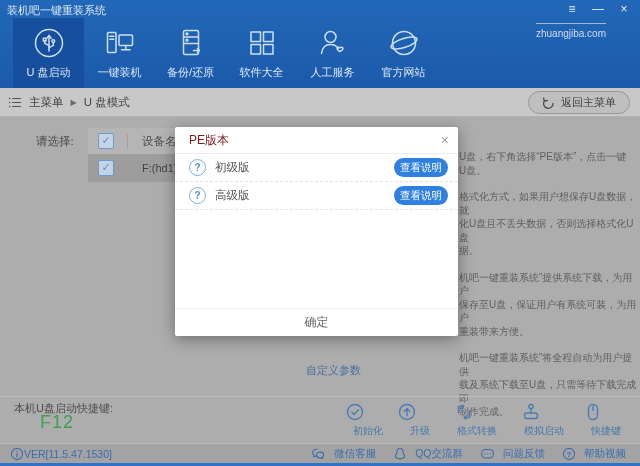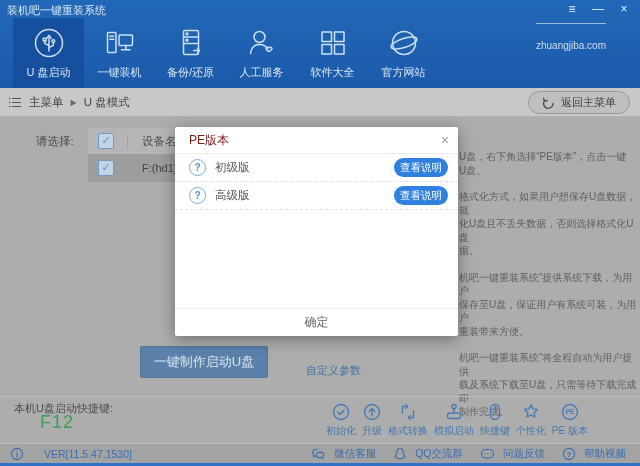--- a/index.html
+++ b/index.html
@@ -14,21 +14,21 @@
   .win-btn{width:16px;height:14px;color:#e4edf7;font-size:12px;line-height:14px;
     text-align:center;cursor:default;}
   .nav{position:absolute;top:18px;left:13px;height:70px;display:flex;}
   .nav-item{width:71px;height:70px;display:flex;flex-direction:column;align-items:center;
     justify-content:center;gap:5px;}
   .nav-item.sel{background:#164f9e;}
   .nav-label{font-size:11px;color:#dbe7f5;white-space:nowrap;}
   .nico{stroke:#cddff2;fill:none;stroke-width:1.5;stroke-linecap:round;stroke-linejoin:round;}
   .logo{position:absolute;top:22px;right:34px;text-align:right;}
   .logo-text{font-size:33px;font-weight:bold;color:#ebebeb;letter-spacing:3px;line-height:36px;}
-  .logo-domain{font-size:10px;color:#cfdef0;border-top:1px solid #9db9d8;padding-top:16px;margin-top:1px;}
+  .logo-domain{font-size:10px;color:#cfdef0;border-top:1px solid #9db9d8;padding-top:4px;margin-top:1px;}
   
   .breadcrumb{position:absolute;top:88px;left:0;right:0;height:28px;background:#c8c8c8;
     border-bottom:1px solid #b2b2b2;display:flex;align-items:center;padding-left:8px;gap:7px;}
   .crumb{font-size:11.5px;color:#454545;}
   .crumb-sep{font-size:8px;color:#6a6a6a;}
   .back-pill{position:absolute;right:10px;top:3px;height:21px;padding:0 13px;border-radius:12px;
     background:#bfbfbf;border:1px solid #979797;display:flex;align-items:center;gap:6px;}
   .back-label{font-size:11px;color:#3d3d3d;}
   
   .select-label{position:absolute;left:36px;top:134px;font-size:11.5px;color:#4a4a4a;}
@@ -46,27 +46,27 @@
   .content-divider{position:absolute;left:0;right:0;top:396px;height:1px;background:#bcbcbc;}
   .make-btn{position:absolute;left:140px;top:346px;width:126px;height:30px;background:#5b81aa;
     border:1px solid #51749a;border-radius:2px;color:#d8e3ef;font-size:13px;line-height:30px;
     text-align:center;}
   .custom-link{position:absolute;left:306px;top:363px;font-size:11px;color:#46709f;}
   
   .hotkey-label{position:absolute;left:14px;top:401px;font-size:11px;color:#4c4c4c;}
   .hotkey-value{position:absolute;left:40px;top:412px;font-size:18px;color:#3f9f52;letter-spacing:1px;}
   .toolbar{position:absolute;left:326px;top:402px;width:262px;display:flex;justify-content:space-between;}
   .tool-item{display:flex;flex-direction:column;align-items:center;gap:2px;color:#4577ad;}
-  .tool-label{font-size:10px;white-space:nowrap;}
+  .tool-label{font-size:10px;white-space:nowrap;margin-left:27px;}
   .tico{stroke:#4a7cb5;fill:none;stroke-width:1.4;stroke-linecap:round;stroke-linejoin:round;}
   .tico .tfill{fill:#4a7cb5;stroke:none;font-size:6.5px;font-weight:bold;font-family:"Liberation Sans",sans-serif;}
   
   .footerbar{position:absolute;left:0;right:0;top:443px;height:20px;background:#a3a3a3;
     border-top:1px solid #bcbcbc;}
-  .version{position:absolute;left:10px;top:3px;display:flex;align-items:center;gap:20px;
+  .version{position:absolute;left:10px;top:3px;display:flex;align-items:center;gap:0;
     font-size:10.5px;color:#3a6db0;}
   .foot-links{position:absolute;right:14px;top:3px;display:flex;gap:17px;}
   .foot-link{display:flex;align-items:center;gap:8px;font-size:10.5px;color:#3a6db0;}
   .fico{stroke:#3a6db0;fill:none;stroke-width:1.1;stroke-linecap:round;stroke-linejoin:round;}
   .fico .ffill{fill:#3a6db0;stroke:none;font-size:8px;font-weight:bold;font-family:"Liberation Sans",sans-serif;}
   .bottom-strip{position:absolute;left:0;right:0;bottom:0;height:3px;background:#2e73c8;}
   
   .dialog{position:absolute;left:175px;top:127px;width:283px;height:209px;background:#fff;
     border-radius:2px;box-shadow:0 3px 16px rgba(0,0,0,.38);display:flex;flex-direction:column;}
   .dlg-header{height:26px;display:flex;align-items:center;border-bottom:1px solid #ececec;}
@@ -123,34 +123,34 @@
           <rect x="9.5" y="4.5" width="15" height="24" rx="1.5"></rect>
           <path d="M9.5 11h15M9.5 17.5h15"></path>
           <circle cx="13" cy="7.8" r="0.9"></circle>
             <circle cx="13" cy="14.2" r="0.9"></circle>
           <path d="M19.5 24.5h6l-2-2m2 2l-2 2"></path>
         </svg>
         <span class="nav-label">备份/还原</span>
       </div>
       <div class="nav-item">
         <svg class="nico" width="34" height="34" viewBox="0 0 34 34">
-          <circle cx="14.5" cy="11" r="5.5"></circle>
-          <path d="M5.5 27.5c.8-6.5 4.6-9 9-9 3.2 0 6 1.3 7.8 4"></path>
-          <path d="M24 21.8c.9-1 2.6-.7 2.9.5.3 1.1-1.2 2.4-2.9 3.3-1.7-.9-3.2-2.2-2.9-3.3.3-1.2 2-1.5 2.9-.5z"></path>
-        </svg>
-        <span class="nav-label">人工服务</span>
-      </div>
-      <div class="nav-item">
-        <svg class="nico" width="34" height="34" viewBox="0 0 34 34">
           <rect x="6" y="6" width="9.5" height="9.5"></rect>
             <rect x="18.5" y="6" width="9.5" height="9.5"></rect>
           <rect x="6" y="18.5" width="9.5" height="9.5"></rect>
             <rect x="18.5" y="18.5" width="9.5" height="9.5"></rect>
         </svg>
         <span class="nav-label">软件大全</span>
+      </div>
+      <div class="nav-item">
+        <svg class="nico" width="34" height="34" viewBox="0 0 34 34">
+          <circle cx="14.5" cy="11" r="5.5"></circle>
+          <path d="M5.5 27.5c.8-6.5 4.6-9 9-9 3.2 0 6 1.3 7.8 4"></path>
+          <path d="M24 21.8c.9-1 2.6-.7 2.9.5.3 1.1-1.2 2.4-2.9 3.3-1.7-.9-3.2-2.2-2.9-3.3.3-1.2 2-1.5 2.9-.5z"></path>
+        </svg>
+        <span class="nav-label">人工服务</span>
       </div>
       <div class="nav-item">
         <svg class="nico" width="34" height="34" viewBox="0 0 34 34">
           <circle cx="17" cy="17" r="11.5"></circle>
           <ellipse cx="17" cy="17" rx="13.5" ry="4.5" transform="rotate(-18 17 17)"></ellipse>
         </svg>
         <span class="nav-label">官方网站</span>
       </div>
     </div>
 
@@ -188,21 +188,20 @@
     <span class="row-name">F:(hd1)USB De</span>
   </div>
 
   <div class="instructions">
     <p><span>U盘，右下角选择“PE版本”，点击一键</span><br><span>U盘。</span></p>
     <p><span>格式化方式，如果用户想保存U盘数据，就</span><br><span>化U盘且不丢失数据，否则选择格式化U盘</span><br><span>据。</span></p>
     <p><span>机吧一键重装系统”提供系统下载，为用户</span><br><span>保存至U盘，保证用户有系统可装，为用户</span><br><span>重装带来方便。</span></p>
     <p><span>机吧一键重装系统”将全程自动为用户提供</span><br><span>载及系统下载至U盘，只需等待下载完成即</span><br><span>制作完成。</span></p>
   </div>
 
-  <div class="make-btn">一键制作启动U盘</div>
   <span class="custom-link">自定义参数</span>
 
   <div class="content-divider"></div>
 
   <span class="hotkey-label">本机U盘启动快捷键:</span>
   <span class="hotkey-value">F12</span>
 
   <div class="toolbar">
     <div class="tool-item">
       <svg class="tico" width="20" height="20" viewBox="0 0 20 20">

